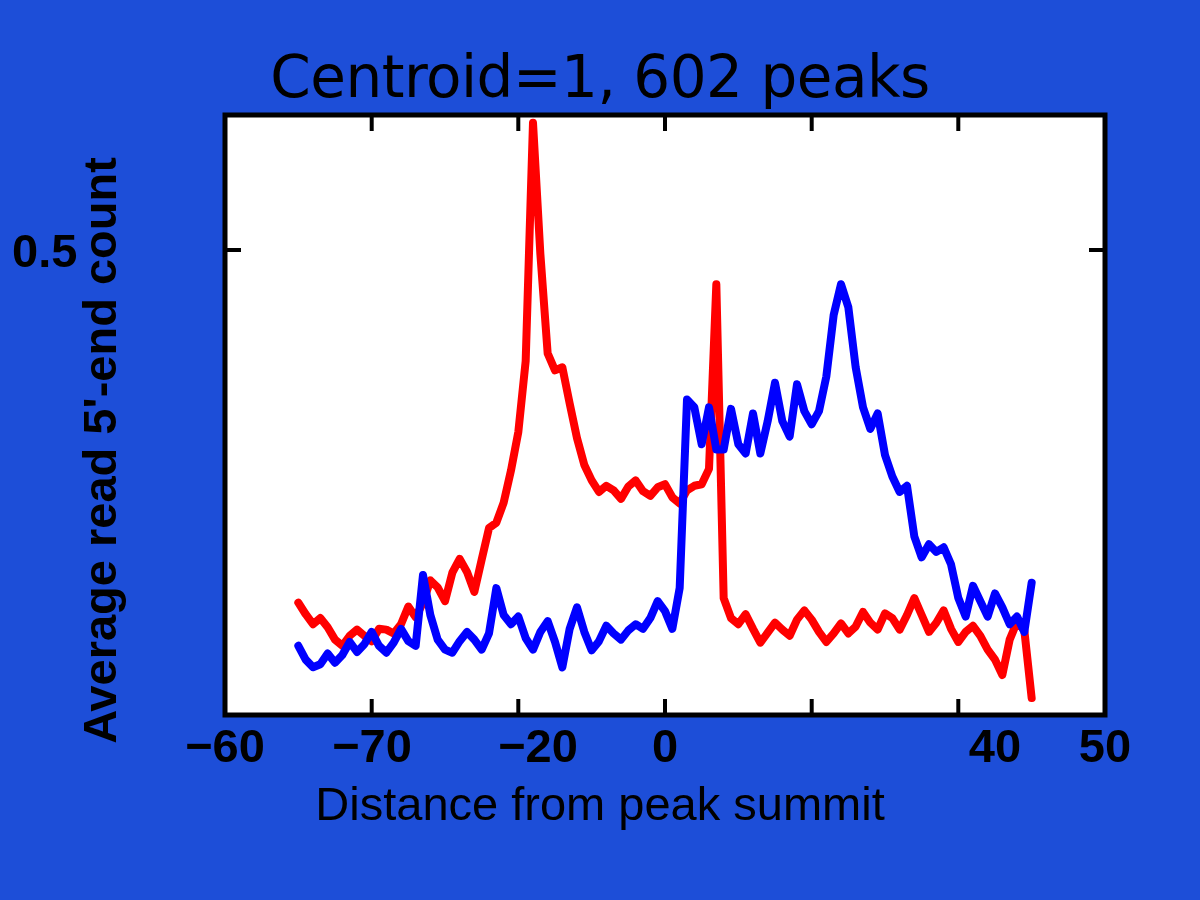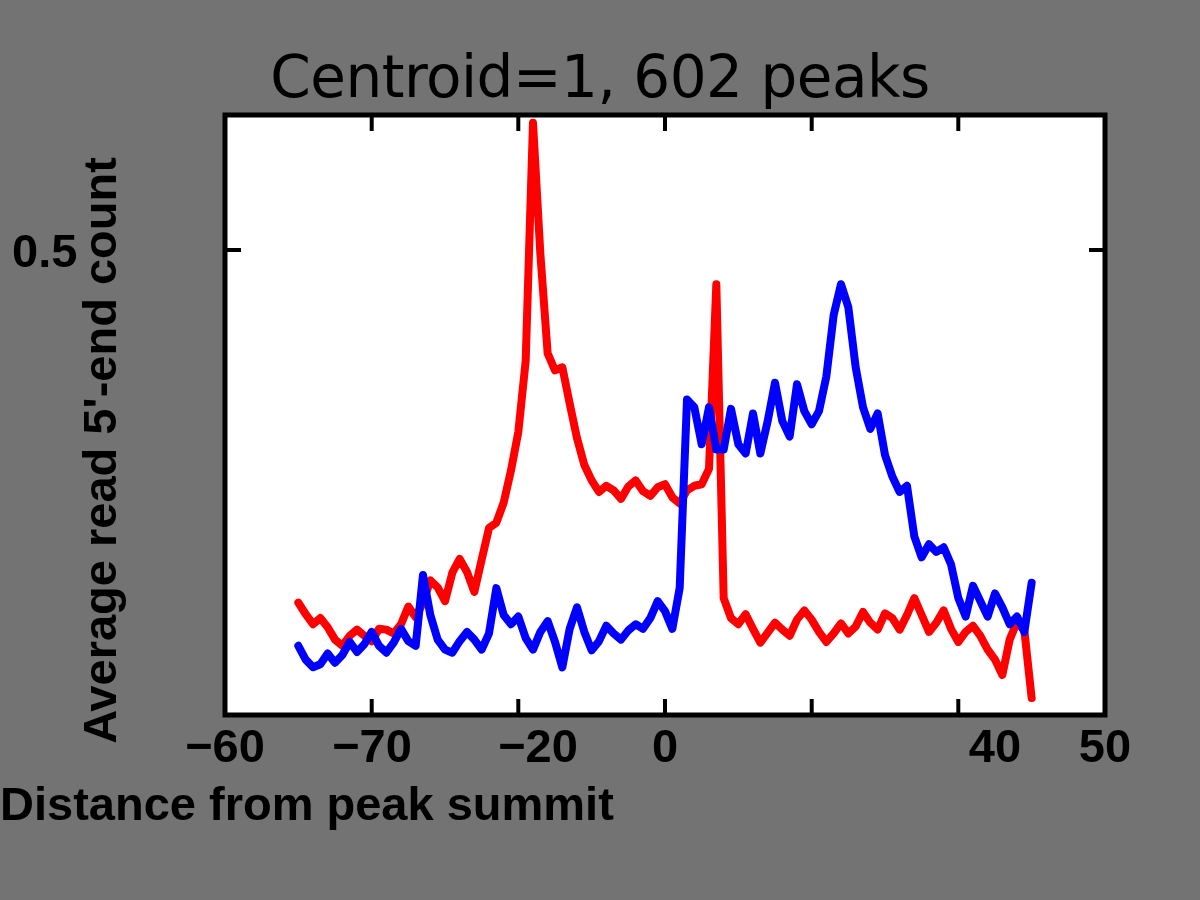--- a/index.html
+++ b/index.html
@@ -10,21 +10,21 @@
   body {
     width: 1200px;
     height: 900px;
     overflow: hidden;
     font-family: "DejaVu Sans", sans-serif;
   }
   #figure {
     position: relative;
     width: 1200px;
     height: 900px;
-    background: #737373;
+    background: #1d4ed8;
   }
   #plot-svg {
     position: absolute;
     left: 0;
     top: 0;
     width: 1200px;
     height: 900px;
     display: block;
   }
   .txt {
@@ -40,22 +40,23 @@
     text-align: center;
     font-size: 58px;
     font-weight: 400;
     font-family: "DejaVu Sans", sans-serif;
     letter-spacing: -0.5px;
   }
   #xaxis-label {
     left: 0;
     top: 780px;
     width: 1200px;
+    text-align: center;
     font-size: 47px;
-    font-weight: bold;
+    font-weight: normal;
     font-family: "Liberation Sans", sans-serif;
   }
   #yaxis-label {
     left: -331px;
     top: 427px;
     width: 860px;
     text-align: center;
     font-size: 47px;
     font-weight: bold;
     font-family: "Liberation Sans", sans-serif;

